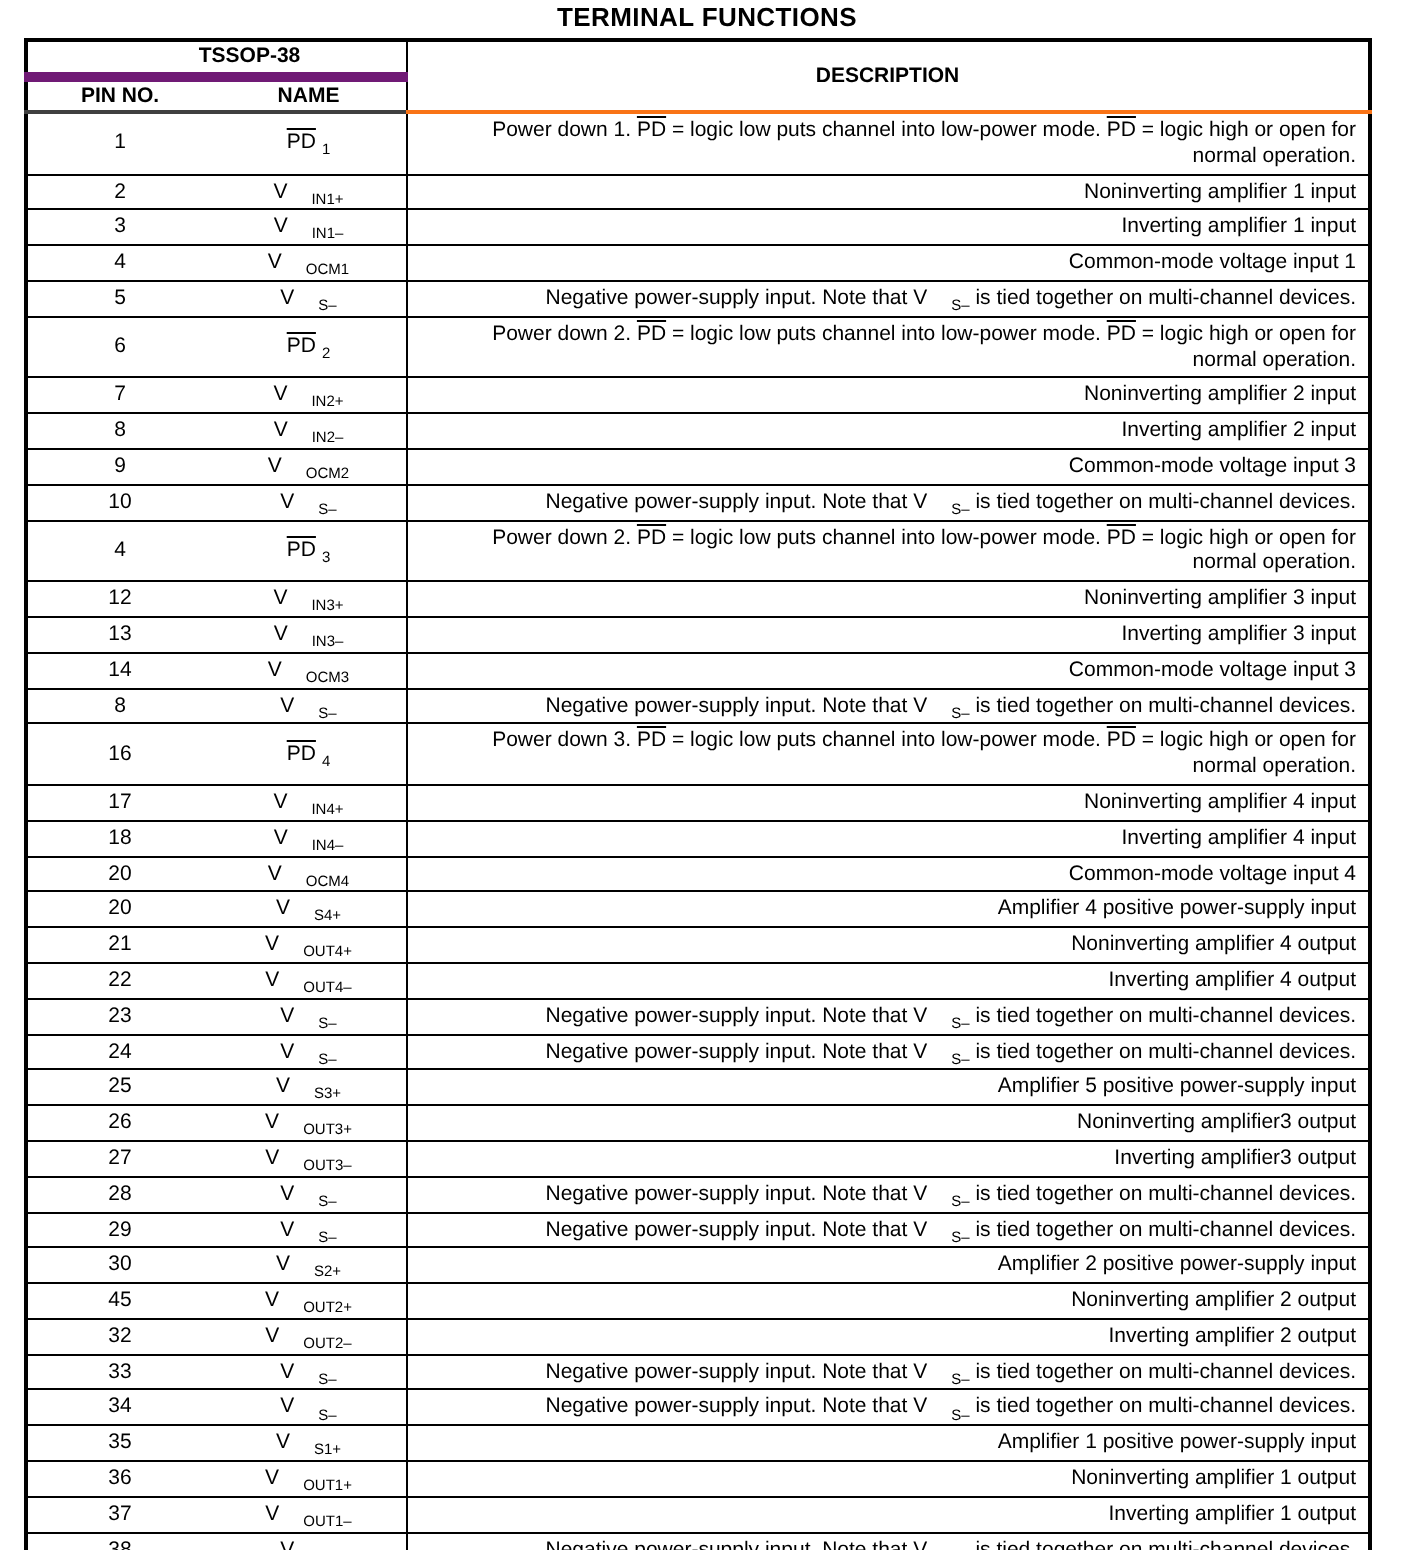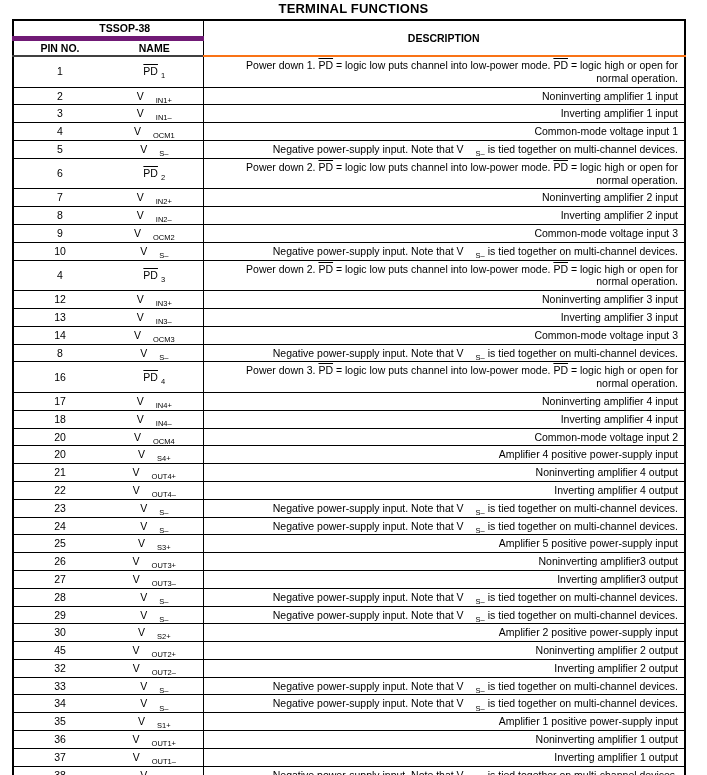--- a/index.html
+++ b/index.html
@@ -162,21 +162,21 @@
         <td class="desc"><span>Noninverting amplifier 4 input</span></td>
       </tr>
       <tr>
         <td class="pin">18</td>
         <td class="name"><span>V</span><sub>IN4–</sub></td>
         <td class="desc"><span>Inverting amplifier 4 input</span></td>
       </tr>
       <tr>
         <td class="pin">20</td>
         <td class="name"><span>V</span><sub>OCM4</sub></td>
-        <td class="desc"><span>Common-mode voltage input 2</span></td>
+        <td class="desc"><span>Common-mode voltage input 4</span></td>
       </tr>
       <tr>
         <td class="pin">20</td>
         <td class="name"><span>V</span><sub>S4+</sub></td>
         <td class="desc"><span>Amplifier 4 positive power-supply input</span></td>
       </tr>
       <tr>
         <td class="pin">21</td>
         <td class="name"><span>V</span><sub>OUT4+</sub></td>
         <td class="desc"><span>Noninverting amplifier 4 output</span></td>

